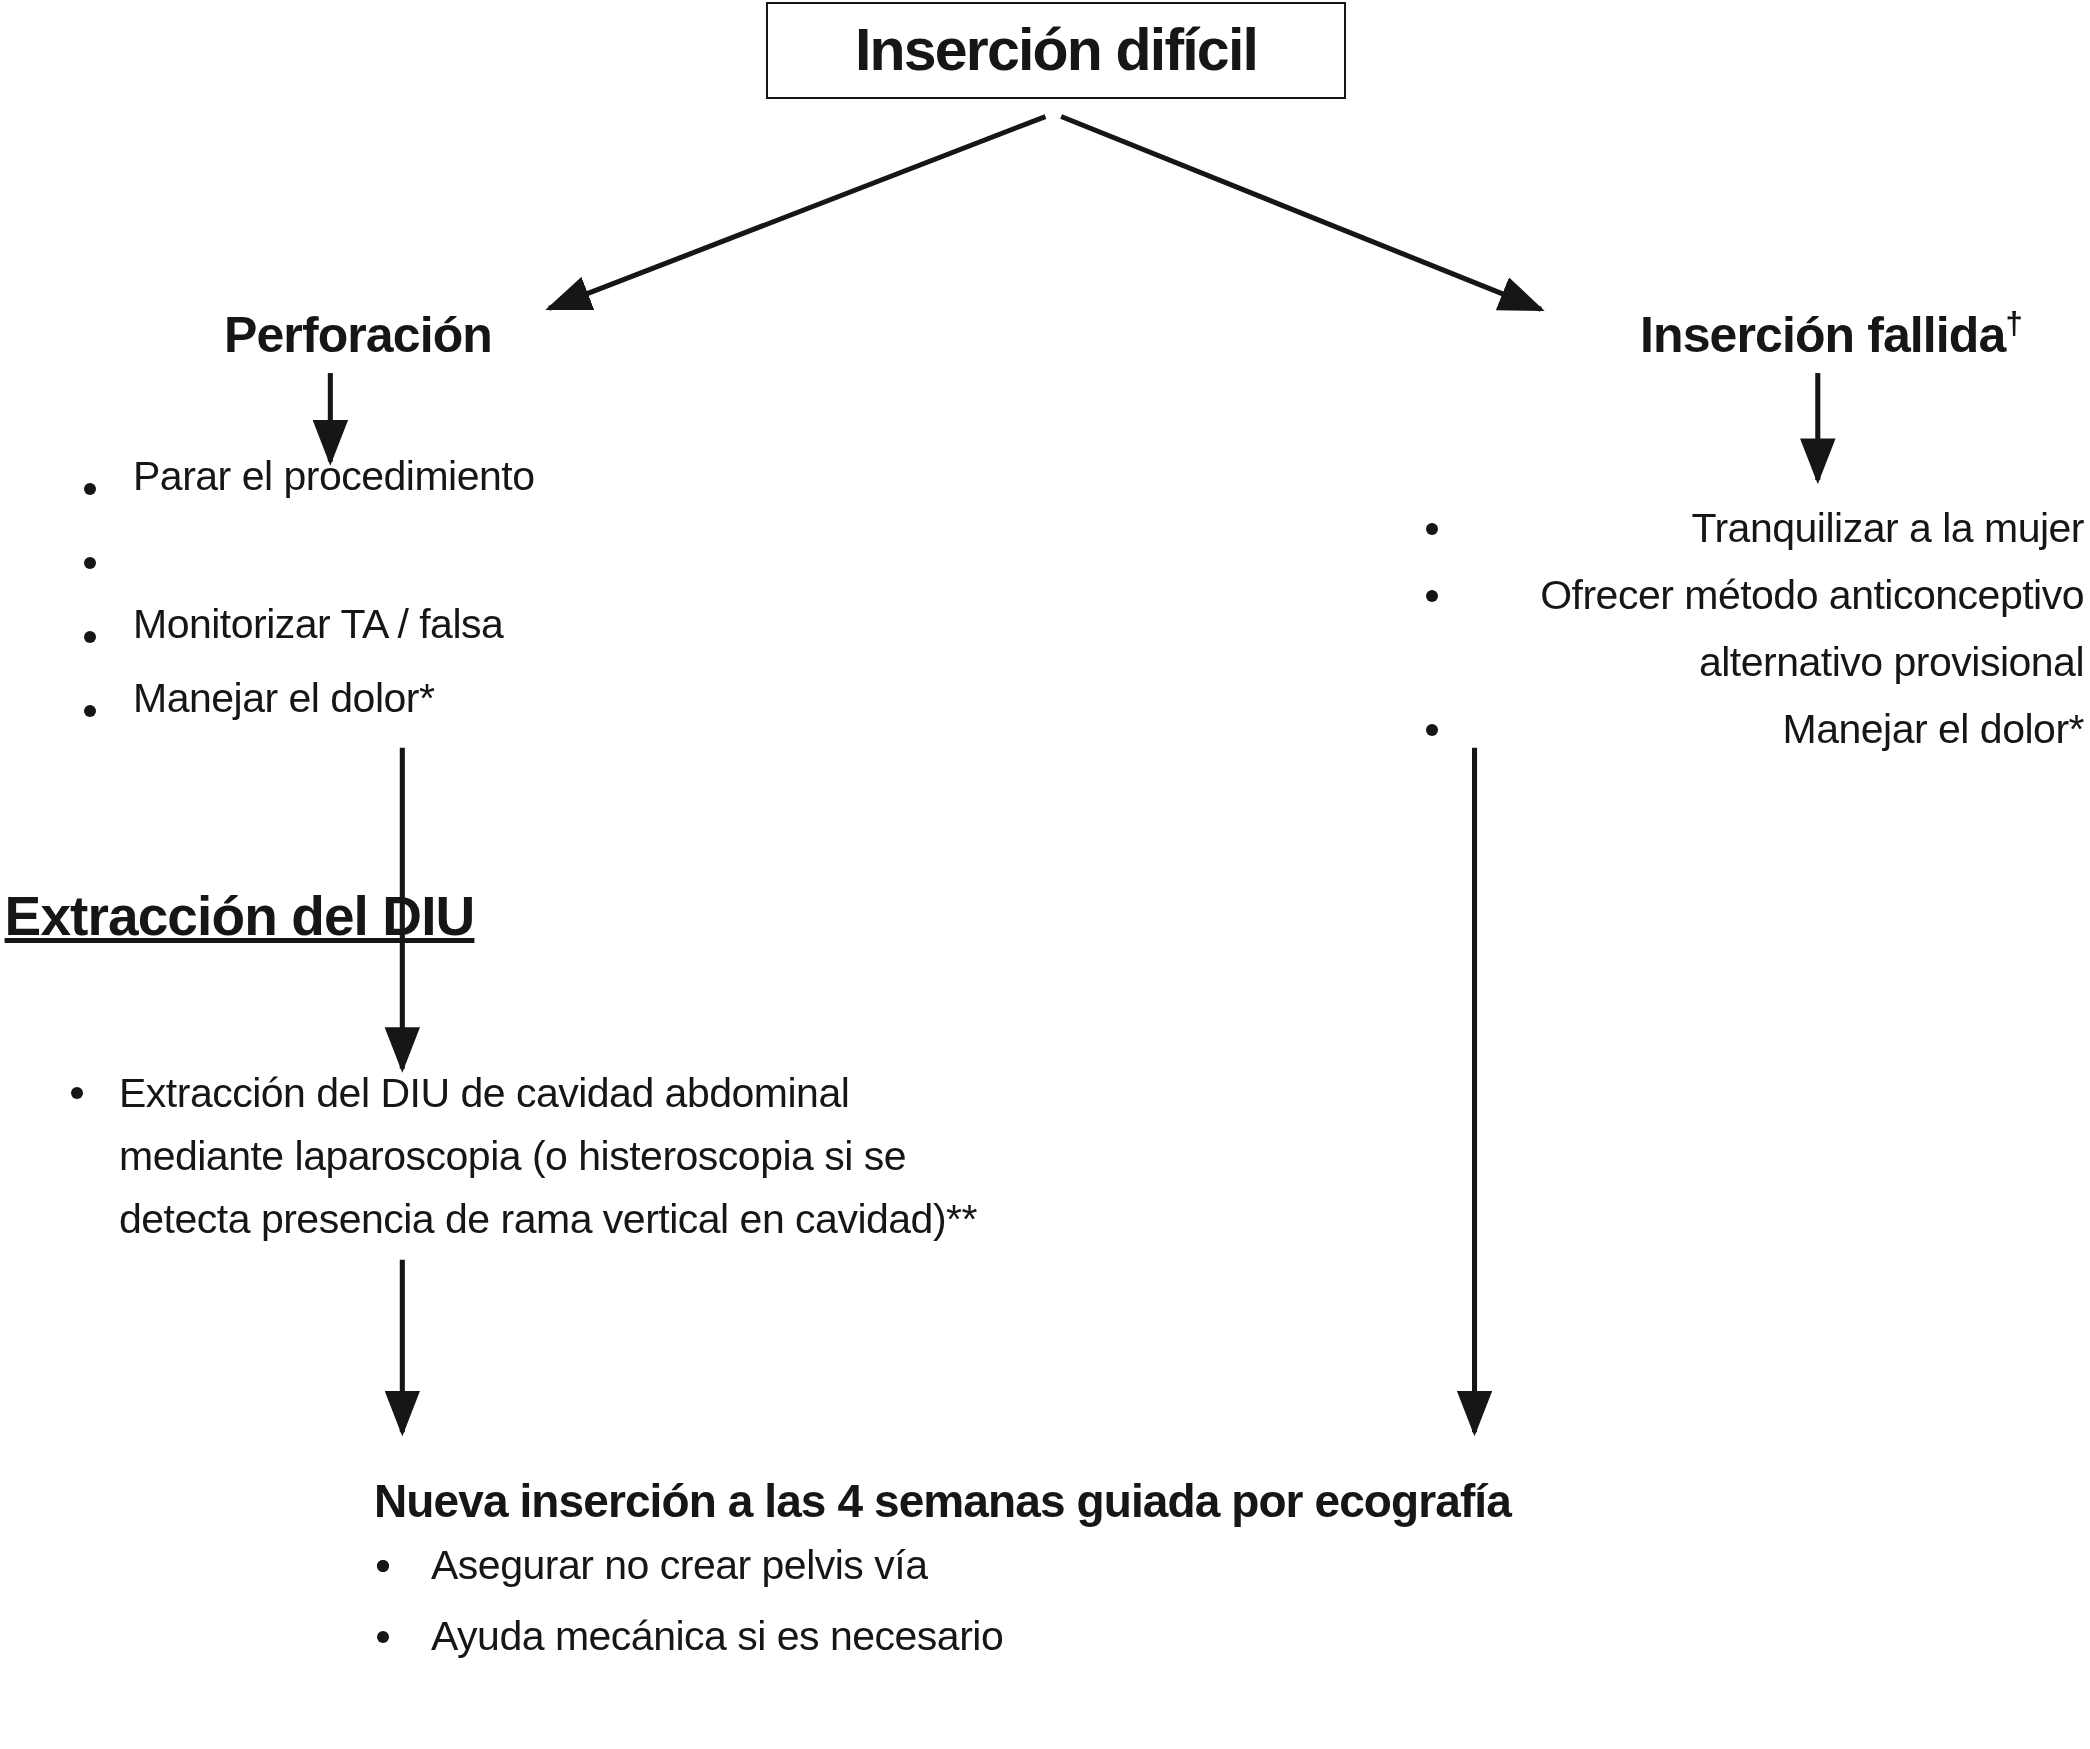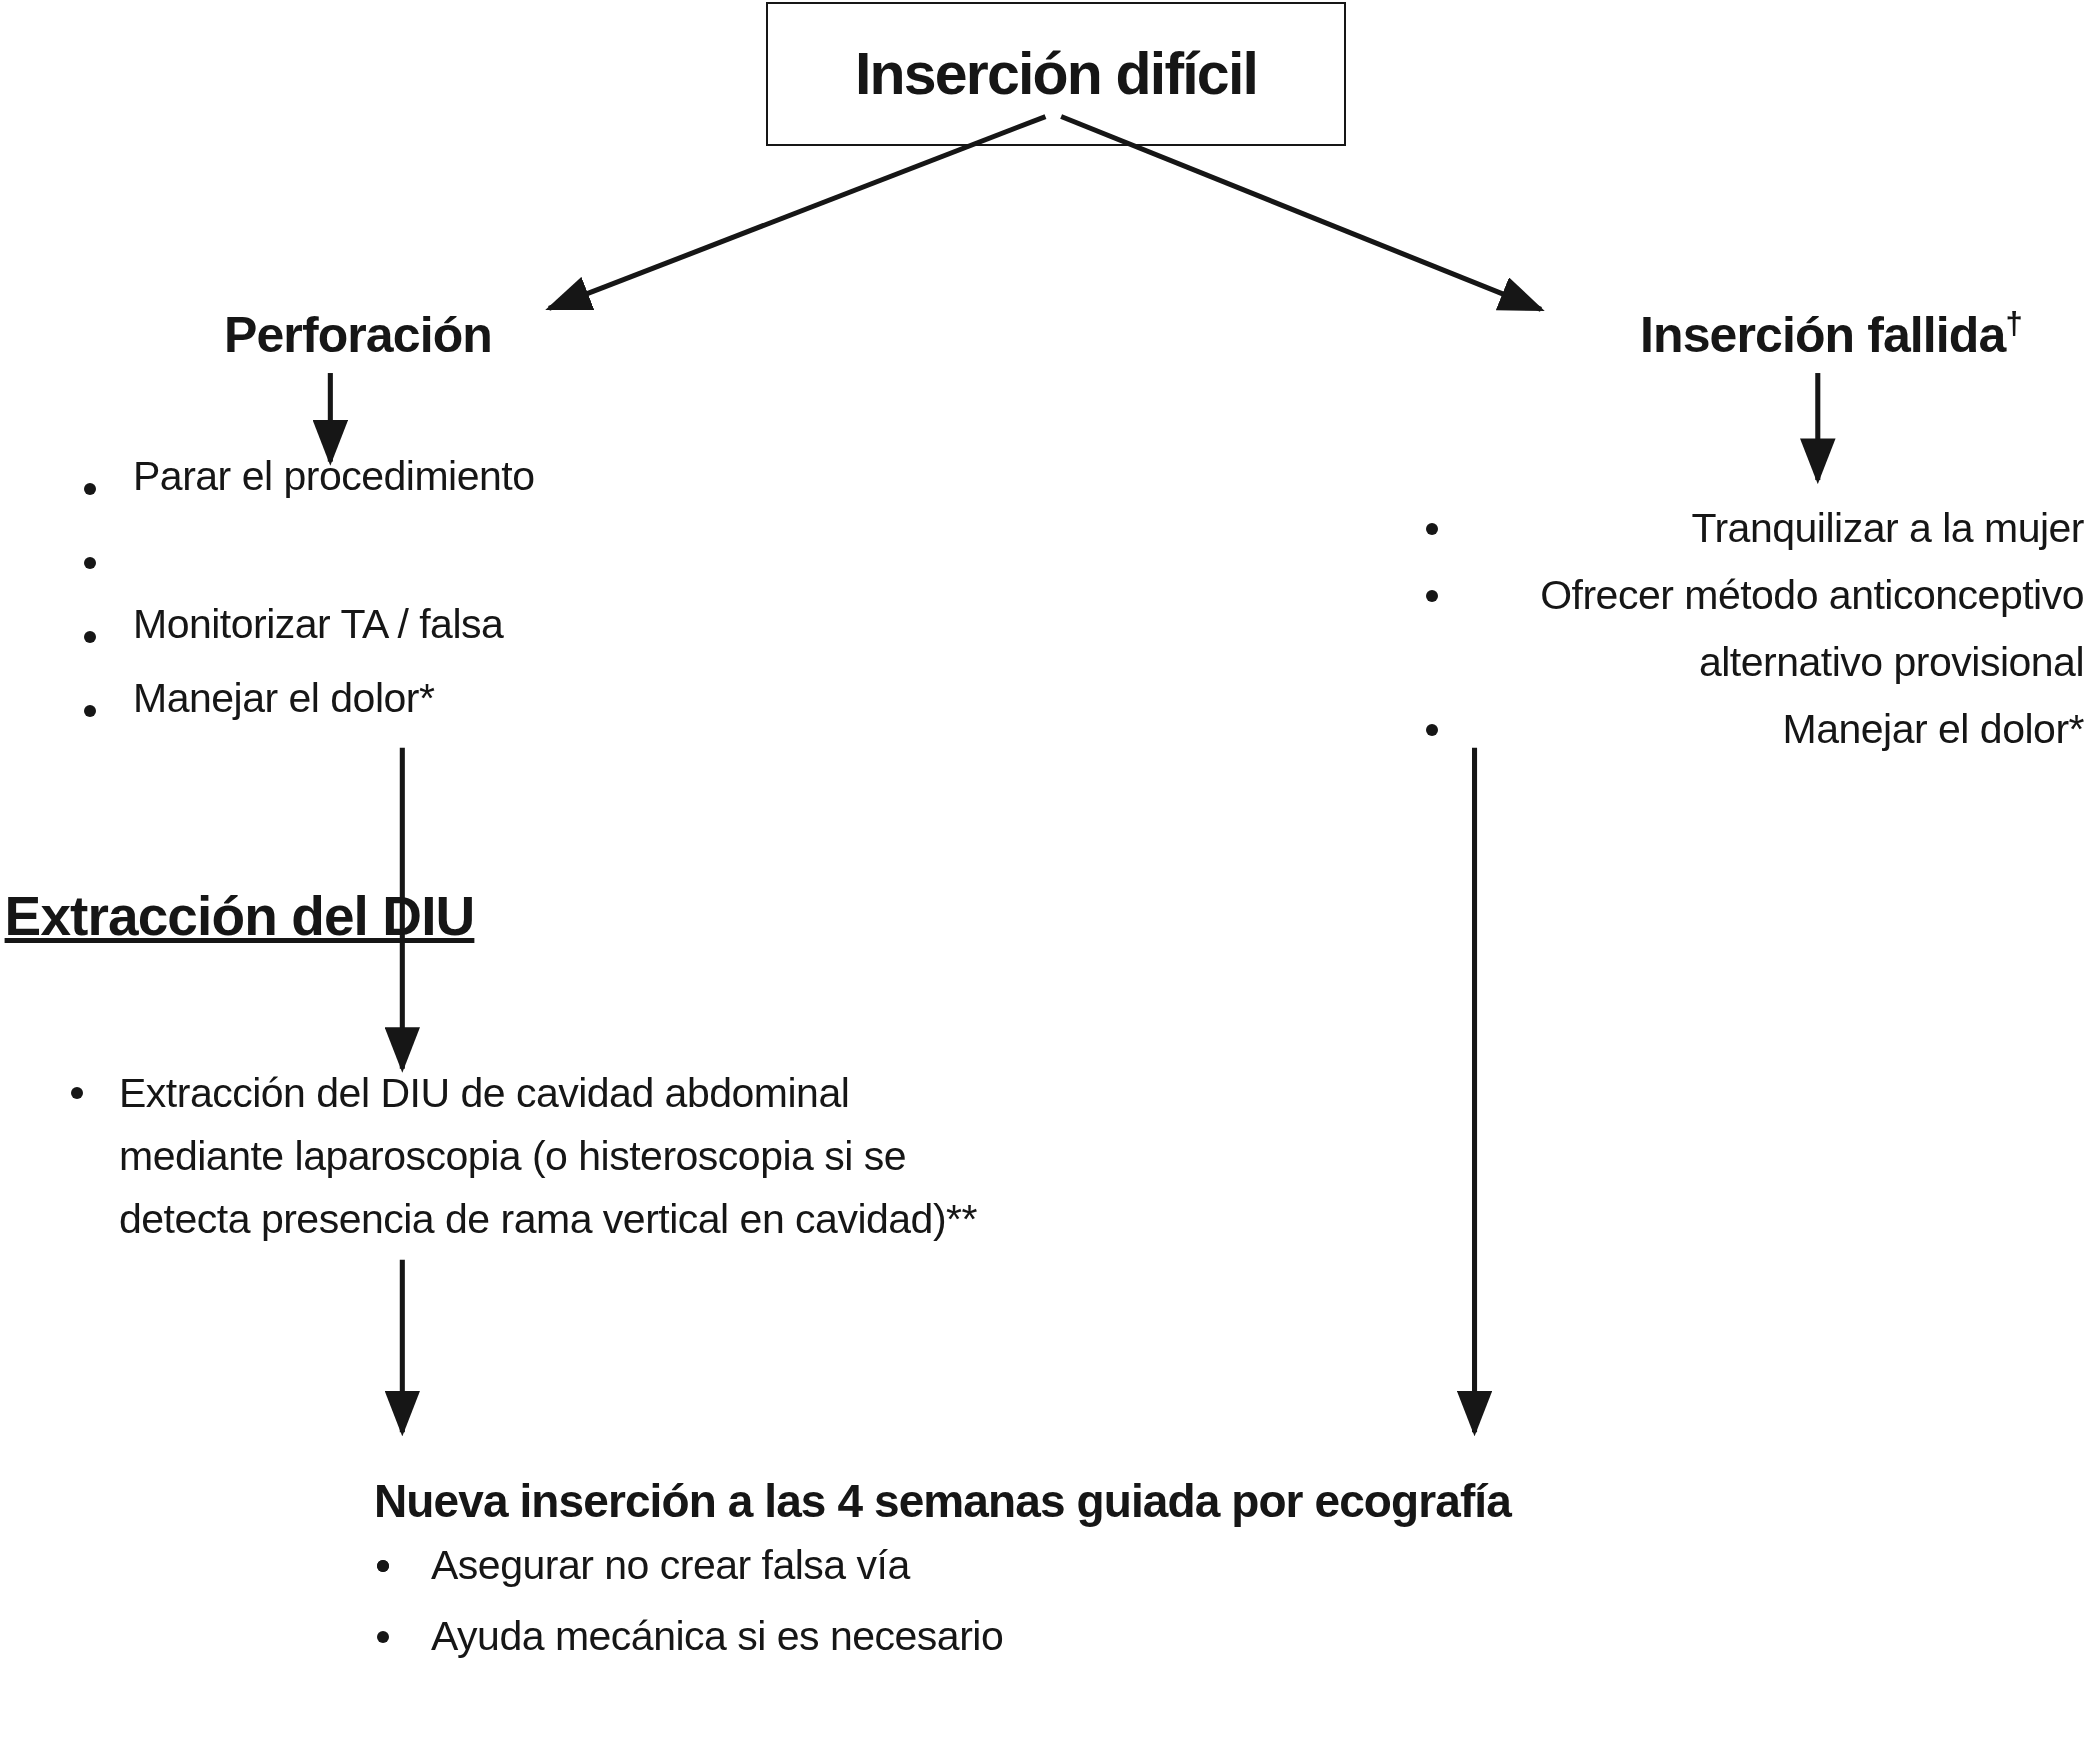--- a/index.html
+++ b/index.html
@@ -3,21 +3,21 @@
 <meta charset="utf-8">
 <style>
   html,body{margin:0;padding:0;background:#fff;}
   .canvas{
     position:relative;width:2090px;height:1750px;background:#ffffff;
     font-family:"Liberation Sans","DejaVu Sans",sans-serif;color:#161616;overflow:hidden;
   }
   .abs{position:absolute;}
   svg.arrows{left:0;top:0;pointer-events:none;}
   .title-box{
-    left:766px;top:1.8px;width:580px;height:144px;border:2.8px solid #161616;
+    left:766px;top:1.8px;width:580px;height:97px;border:2.8px solid #161616;
     display:flex;align-items:center;justify-content:center;box-sizing:border-box;
   }
   .title-text{font-size:59px;font-weight:bold;letter-spacing:-1.8px;white-space:nowrap;}
   .branch-label{font-size:50px;font-weight:bold;letter-spacing:-0.9px;white-space:nowrap;}
   .branch-label sup{font-size:62%;font-weight:bold;}
   .side-label{font-size:55px;font-weight:bold;letter-spacing:-0.9px;white-space:nowrap;text-decoration:underline;}
   .bottom-heading{font-size:46px;font-weight:bold;letter-spacing:-0.9px;white-space:nowrap;}
   ul.blist{list-style:none;margin:0;padding:0;}
   .blist li{position:relative;font-size:41px;letter-spacing:-0.5px;}
   .dot{position:absolute;width:12px;height:12px;border-radius:50%;background:#161616;}
@@ -107,21 +107,21 @@
   </div>
 
   <div class="abs bottom-heading" style="left:374px;top:1474px;">Nueva inserción a las 4 semanas guiada por ecografía</div>
 
   <ul class="abs blist bottom-list" style="left:370px;top:1530px;">
     <li>
       <span class="dot"></span>
     </li>
     <li>
       <span class="dot"></span>
-      <span>Asegurar no crear falsa vía</span>
+      <span>Asegurar no crear pelvis vía</span>
     </li>
     <li>
       <span class="dot"></span>
       <span>Ayuda mecánica si es necesario</span>
     </li>
   </ul>
 
 </div>
 
 

